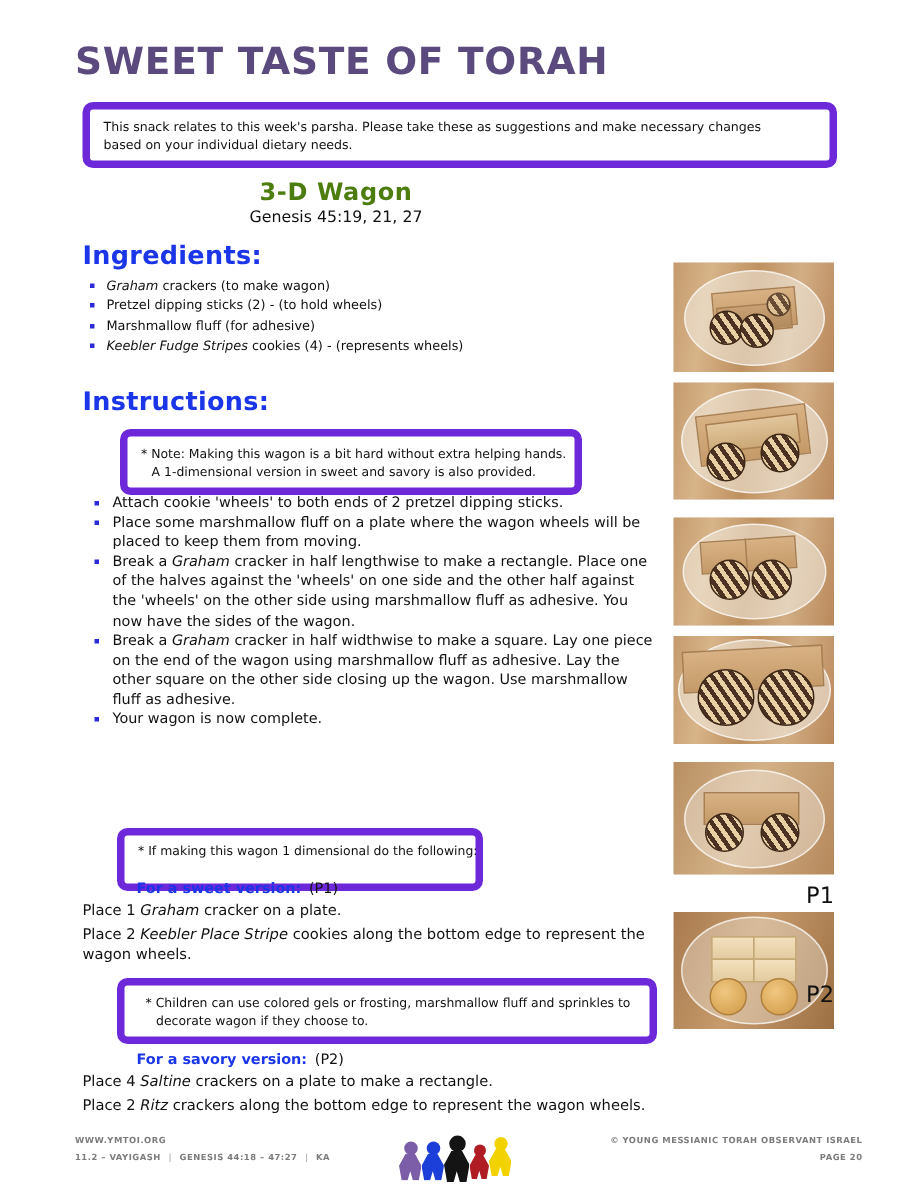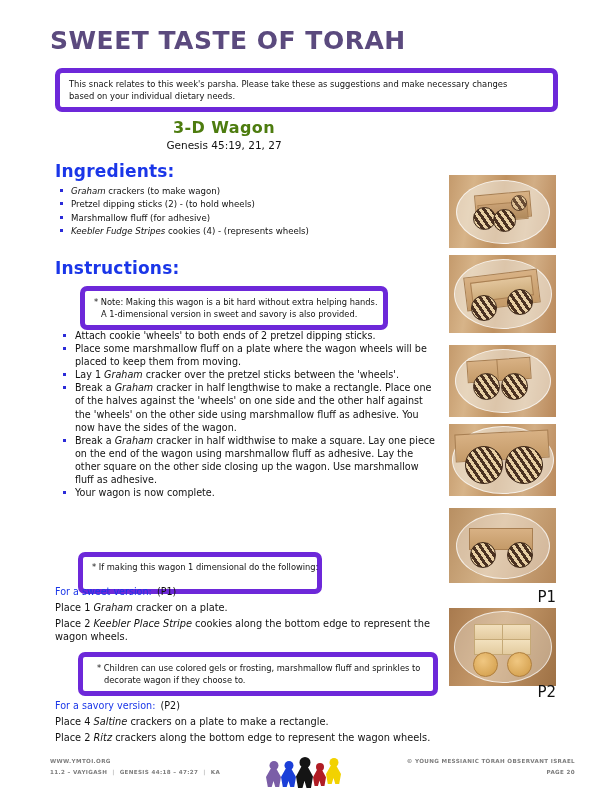--- a/index.html
+++ b/index.html
@@ -161,23 +161,24 @@
   
   .version {
     position: absolute;
     left: 55px;
     width: 400px;
   }
   .version.sweet { top: 580px; }
   .version.savory { top: 694px; }
   .version .vtitle {
     font-size: 9.6px;
-    font-weight: normal;
+    font-weight: bold;
     color: #1a36e8;
     display: inline;
+    margin-left: 36px;
   }
   .version .vtag {
     font-size: 9.6px;
     color: #111111;
     display: inline;
   }
   .version .vline {
     font-size: 9.8px;
     line-height: 13.5px;
     color: #111111;
@@ -333,21 +334,20 @@
 
   <div class="section-head instructions">Instructions:</div>
   <div class="notebox hint1">
     <span class="ln">* Note: Making this wagon is a bit hard without extra helping hands.</span>
     <span class="ln ind">A 1-dimensional version in sweet and savory is also provided.</span>
   </div>
 
   <ul class="bullets instruction-list">
     <li>Attach cookie 'wheels' to both ends of 2 pretzel dipping sticks.</li>
     <li>Place some marshmallow fluff on a plate where the wagon wheels will be placed to keep them from moving.</li>
-    <li>Lay 1 <em class="brand">Graham</em> cracker over the pretzel sticks between the 'wheels'.</li>
     <li>Break a <em class="brand">Graham</em> cracker in half lengthwise to make a rectangle. Place one of the halves against the 'wheels' on one side and the other half against the 'wheels' on the other side using marshmallow fluff as adhesive. You now have the sides of the wagon.</li>
     <li>Break a <em class="brand">Graham</em> cracker in half widthwise to make a square. Lay one piece on the end of the wagon using marshmallow fluff as adhesive. Lay the other square on the other side closing up the wagon. Use marshmallow fluff as adhesive.</li>
     <li>Your wagon is now complete.</li>
   </ul>
 
   <div class="notebox hint2">
     <span class="ln">* If making this wagon 1 dimensional do the following:</span>
   </div>
 
   <div class="version sweet">
@@ -417,21 +417,21 @@
   <div class="photo" style="top:608px;height:78px;">
     <div class="wood" style="background:linear-gradient(110deg,#a87a4e,#c79b6c 45%,#9d7044);"></div>
     <div class="plate" style="width:96px;height:70px;background:rgba(250,248,244,0.34);"></div>
     <div class="saltine" style="left:25px;top:16px;width:27px;height:14px;"></div>
     <div class="saltine" style="left:53px;top:16px;width:27px;height:14px;"></div>
     <div class="saltine" style="left:25px;top:31px;width:27px;height:14px;"></div>
     <div class="saltine" style="left:53px;top:31px;width:27px;height:14px;"></div>
     <div class="ritz" style="left:24px;top:44px;width:23px;height:23px;"></div>
     <div class="ritz" style="left:58px;top:44px;width:23px;height:23px;"></div>
   </div>
-  <div class="pcap" style="top:683px;">P2</div>
+  <div class="pcap" style="top:654px;">P2</div>
 
   <div class="footer-rule">
     <div class="footer-left">
       <span class="url">WWW.YMTOI.ORG</span>
       <span class="meta">
         <span>11.2 – VAYIGASH</span><span class="sep">|</span><span>GENESIS 44:18 – 47:27</span><span class="sep">|</span><span>KA</span>
       </span>
     </div>
 
     <div class="logo">

